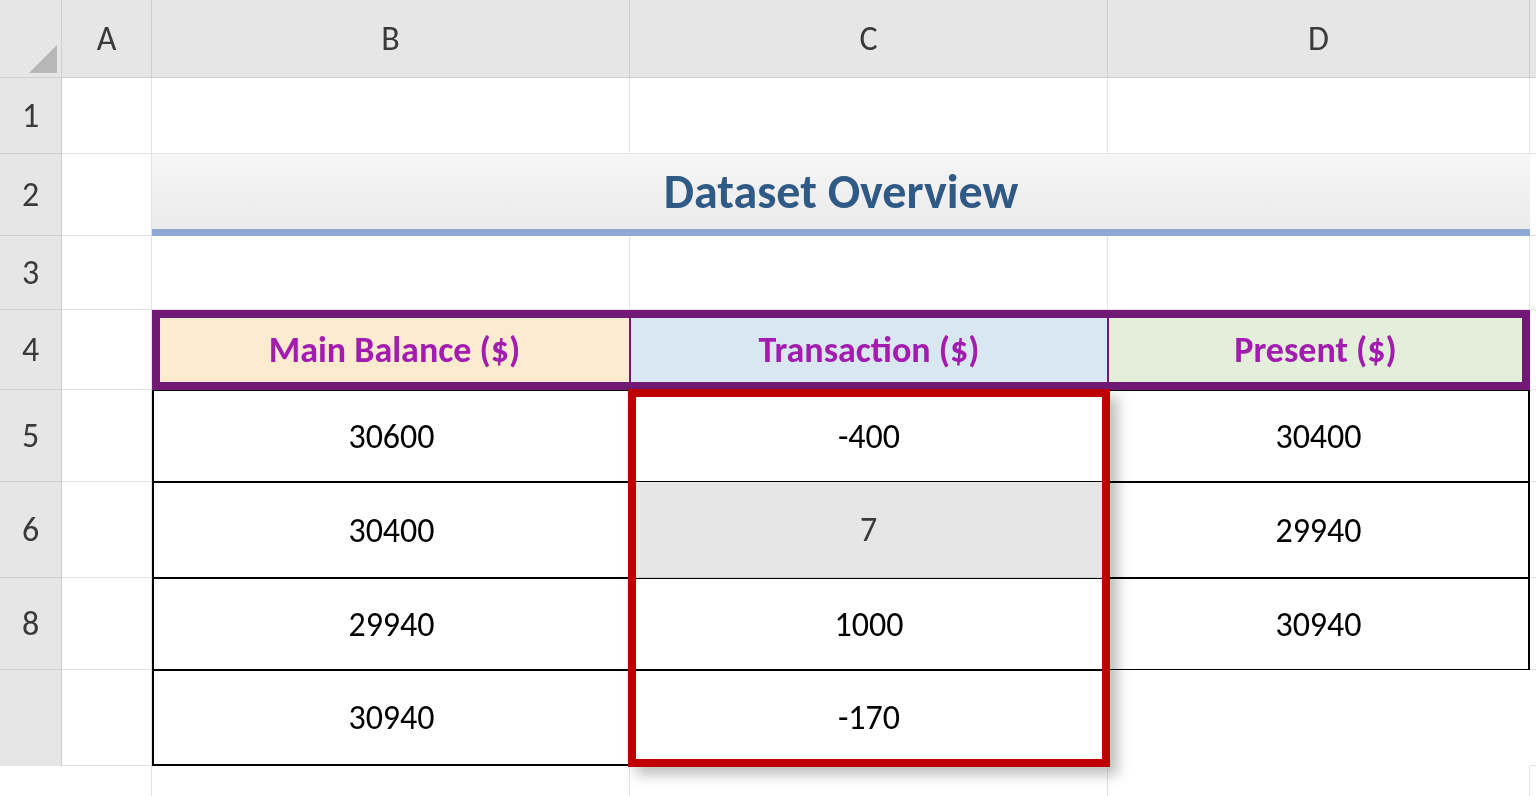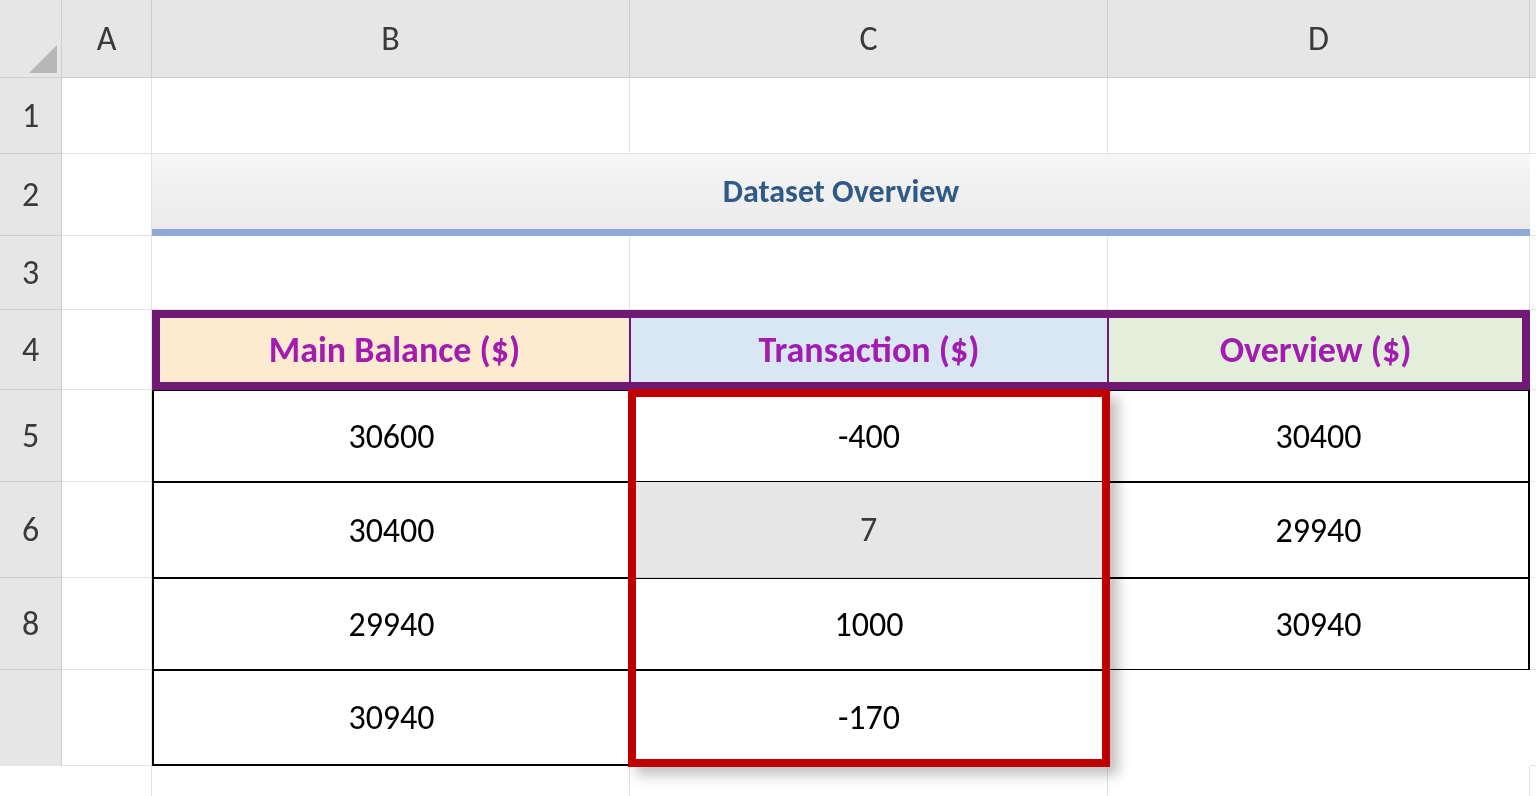--- a/index.html
+++ b/index.html
@@ -49,21 +49,21 @@
     background: #ffffff;
   }
   .title-cell {
     grid-column: 3 / 6;
     grid-row: 3;
     background: linear-gradient(#f6f6f6, #eceaea);
     display: flex;
     align-items: center;
     justify-content: center;
     font-weight: 700;
-    font-size: 32px;
+    font-size: 48px;
     color: #2f5a86;
     border-bottom: 7px solid #8fa9d6;
   }
   .hdr {
     display: flex;
     align-items: center;
     justify-content: center;
     font-weight: 700;
     font-size: 36px;
     color: #a21caf;
@@ -132,21 +132,21 @@
   <div class="cell" style="grid-column:2;grid-row:4"></div>
   <div class="cell" style="grid-column:3;grid-row:4"></div>
   <div class="cell" style="grid-column:4;grid-row:4"></div>
   <div class="cell" style="grid-column:5;grid-row:4"></div>
   <div class="cell" style="grid-column:6;grid-row:4;border-right:none"></div>
 
   <div class="row-head">4</div>
   <div class="cell" style="grid-column:2;grid-row:5"></div>
   <div class="hdr hdr-b">Main Balance ($)</div>
   <div class="hdr hdr-c">Transaction ($)</div>
-  <div class="hdr hdr-d">Overview ($)</div>
+  <div class="hdr hdr-d">Present ($)</div>
   <div class="cell" style="grid-column:6;grid-row:5;border-right:none"></div>
 
   <div class="row-head">5</div>
   <div class="cell" style="grid-column:2;grid-row:6"></div>
   <div class="data col-b r5">30600</div>
   <div class="data col-c r5">-400</div>
   <div class="data col-d r5">30400</div>
   <div class="cell" style="grid-column:6;grid-row:6;border-right:none"></div>
 
   <div class="row-head">6</div>

